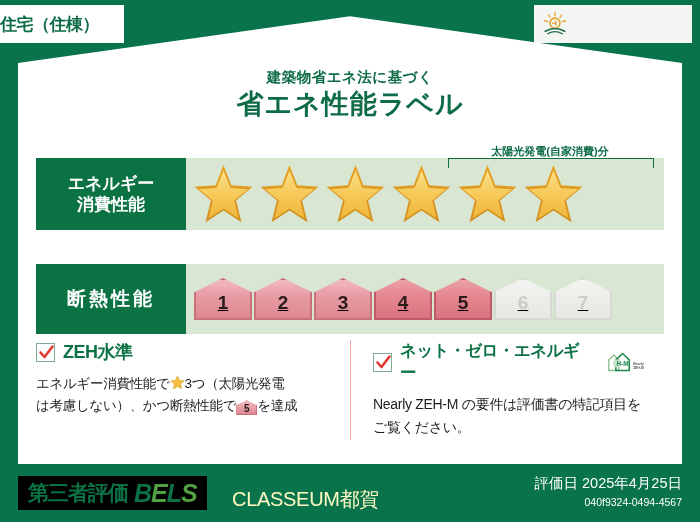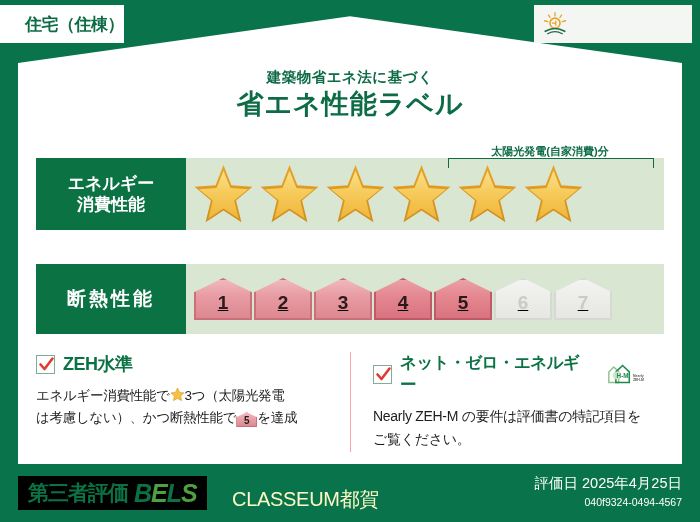--- a/index.html
+++ b/index.html
@@ -21,21 +21,21 @@
     width: 664px; height: 504px;
     background: #ffffff;
     clip-path: polygon(0% 12.5%, 50% 3.2%, 100% 12.5%, 100% 100%, 0% 100%);
   }
   
   .tab-house {
     position: absolute;
     left: 0px; top: 5px;
     width: 124px; height: 38px;
     background: #ffffff;
-    display: flex; align-items: center; justify-content: flex-end;
+    display: flex; align-items: center; justify-content: flex-start;
   }
   .tab-house span {
     color: #0d6b46;
     font-size: 17px;
     font-weight: bold;
     letter-spacing: -0.5px;
   }
   
   .badge-renew {
     position: absolute;
@@ -140,21 +140,21 @@
     border-color: #c05a68;
   }
   .house.off {
     background: linear-gradient(180deg,#f3f3f1 0%, #e6e7e3 100%);
     border: 2px solid #d6d8d2;
     color: #c9cbc6;
   }
   
   .criteria {
     position: absolute;
-    left: 36px; top: 352px;
+    left: 36px; top: 340px;
     width: 628px; height: 100px;
     display: flex;
   }
   .crit { width: 50%; padding-right: 14px; position: relative; }
   .crit.right { padding-left: 22px; border-left: 1px solid #fca5a5; }
   .crit-head { display: flex; align-items: center; gap: 8px; }
   .check-box {
     width: 19px; height: 19px; flex: 0 0 19px;
     border: 1.5px solid #7fae92;
     background: #fff;

